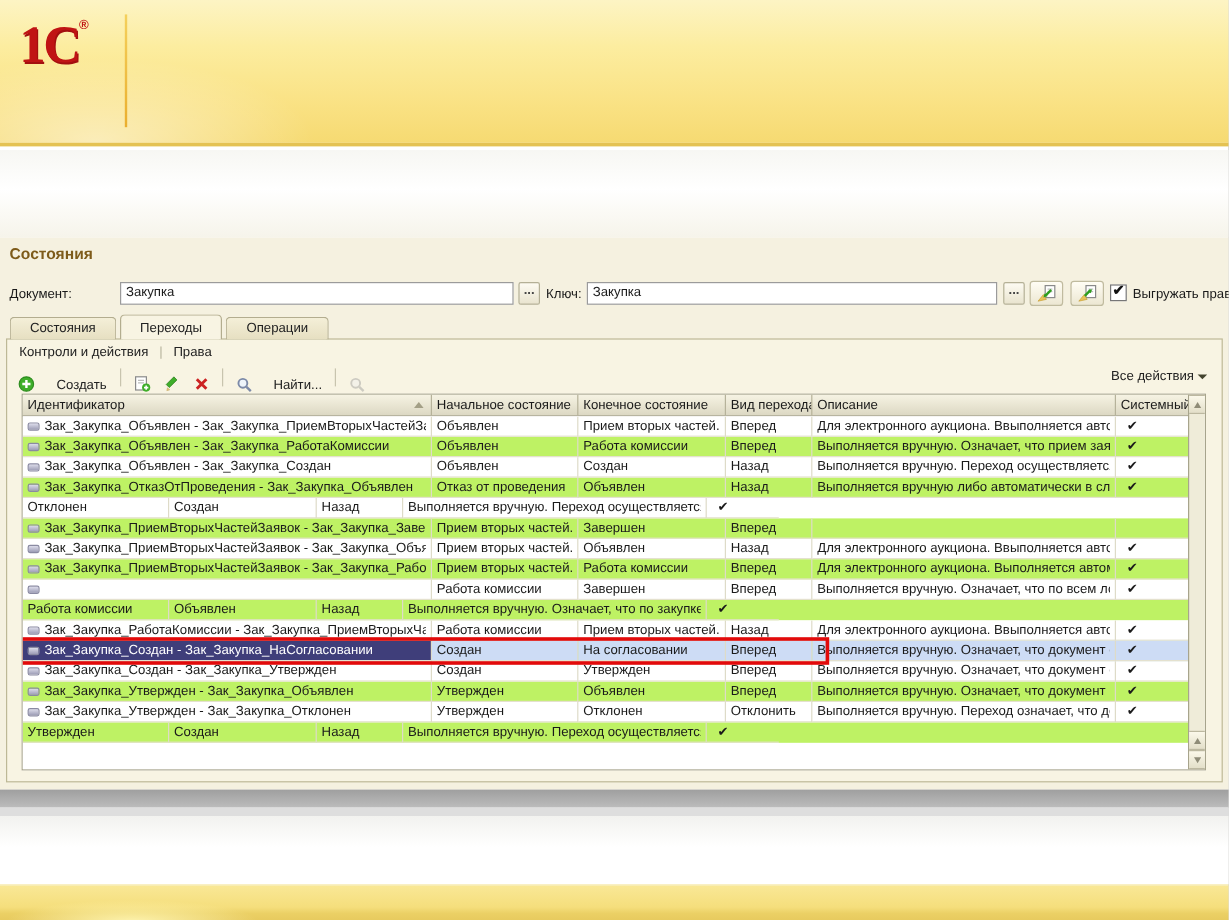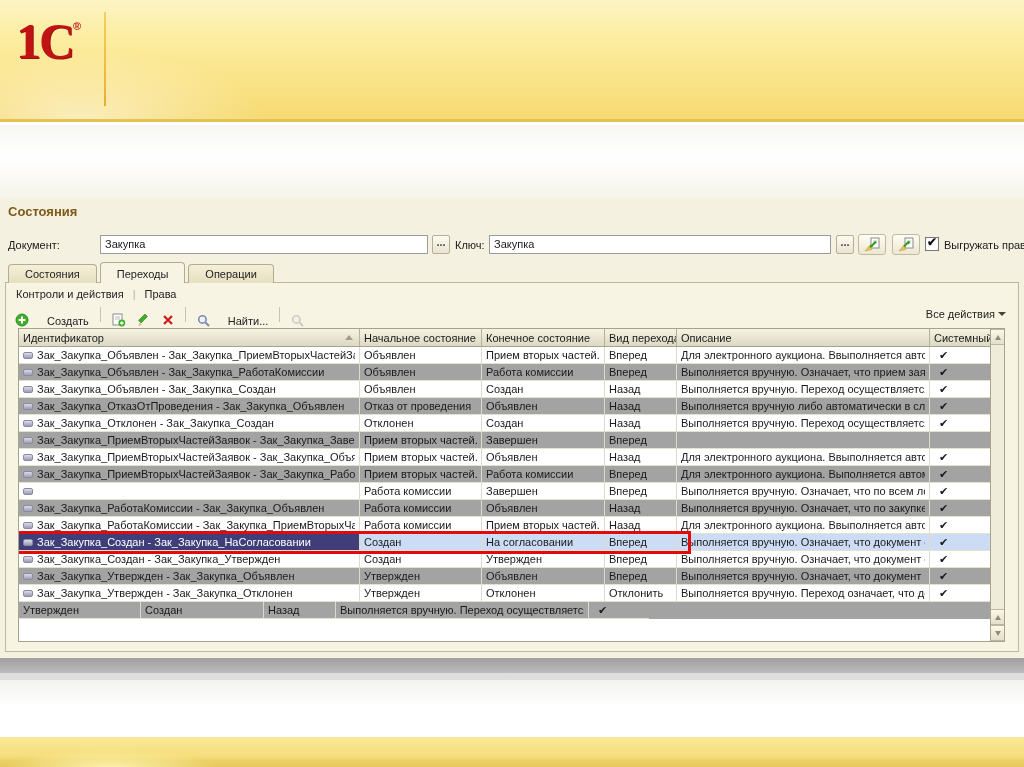--- a/index.html
+++ b/index.html
@@ -13,21 +13,21 @@
   body{background:#888;font-family:"Liberation Sans",sans-serif;}
   .slide{position:relative;width:1024px;height:767px;background:#fff;overflow:hidden;margin:0 auto;}
 
   
   .hdr{position:absolute;left:0;top:0;right:0;height:122px;
     background:
       radial-gradient(ellipse 260px 100px at 80px 118px, rgba(255,255,255,.5), rgba(255,255,255,0) 70%),
       linear-gradient(180deg,#fdf4c4 0%,#fceda0 32%,#fae387 68%,#f6da72 100%);
     border-bottom:3px solid #e4c253;}
   .logo{position:absolute;left:16px;top:16px;line-height:1;}
-  .logo-text{font-family:"Liberation Serif",serif;font-weight:900;font-size:50px;color:#c01414;
+  .logo-text{font-family:"Liberation Serif",serif;font-weight:900;font-size:44px;color:#c01414;
     text-shadow:1px 1px 0 #a30f0f;letter-spacing:-2px;}
   .logo-reg{font-size:11px;color:#c01414;vertical-align:28px;font-weight:700;}
   .hdr-divider{position:absolute;left:104px;top:12px;width:2px;height:94px;
     background:linear-gradient(#f4d express,#eaae2e);background:linear-gradient(#f4d05c,#eaae2e);}
   .hdr-title{position:absolute;left:152px;top:36px;font-size:28px;font-weight:800;
     color:var(--title-red);letter-spacing:.4px;white-space:nowrap;}
 
   .strip-a{position:absolute;left:0;right:0;top:125px;height:73px;
     background:linear-gradient(180deg,#f7f7f3 0%,#ffffff 45%,#f6f4ea 100%);}
 
@@ -75,21 +75,21 @@
   .grid{position:relative;margin-left:12px;margin-top:1px;width:987px;height:314px;border:1px solid #a7a48c;background:#fff;display:flex;}
   .gcols{width:971px;display:flex;flex-direction:column;}
   .ghead{display:flex;height:18px;background:linear-gradient(#f6f3e3,#dcd8c3);border-bottom:1px solid #a7a48c;}
   .hcell{border-right:1px solid #b6b29a;padding:2px 4px;display:flex;align-items:center;white-space:nowrap;overflow:hidden;color:#1a1a1a;}
   .w0{width:341px;} .w1{width:122px;} .w2{width:123px;} .w3{width:72px;} .w4{width:253px;} .w5{width:60px;border-right:none;}
   .hspacer{flex:1;}
   .sort-tri{width:0;height:0;border-left:4px solid transparent;border-right:4px solid transparent;border-bottom:5px solid #a39f86;margin-right:2px;}
 
   .gbody{flex:1;position:relative;overflow:hidden;background:#fff;}
   .trow{display:flex;height:17px;background:#fff;}
-  .trow.alt{background:#a3a3a3;}
+  .trow.alt{background:#bef264;}
   .tcell{border-right:1px solid #dedbc8;border-bottom:1px solid #e4e1ce;padding:1px 4px;display:flex;align-items:center;gap:4px;white-space:nowrap;overflow:hidden;}
   .tcell.w5{border-right:none;padding-left:9px;}
   .ctext{overflow:hidden;white-space:nowrap;}
   .trow.sel .tcell{background:var(--selection-light);}
   .trow.sel .tcell.c0{background:var(--selection-dark);color:#fff;}
   .row-ic{flex:none;width:10px;height:7px;border-radius:2px;border:1px solid #8a8aa2;background:linear-gradient(#dcdcea,#9d9db6);}
   .check{font-size:11px;color:#1a1a1a;line-height:1;}
 
   .annotation{position:absolute;left:-3px;top:184px;width:675px;height:23px;border:3px solid var(--annotation-red);z-index:5;pointer-events:none;}
 
@@ -331,24 +331,20 @@
                   <span class="ctext">Назад</span>
                 </div>
                 <div class="tcell c4 w4">
                   <span class="ctext">Выполняется вручную либо автоматически в случ...</span>
                 </div>
                 <div class="tcell c5 w5">
                   <span class="check">✔</span>
                 </div>
               </div>
               <div class="trow">
-                <div class="tcell c0 w0">
-                  <span class="row-ic"></span>
-                  <span class="ctext">Зак_Закупка_Отклонен - Зак_Закупка_Создан</span>
-                </div>
                 <div class="tcell c1 w1">
                   <span class="ctext">Отклонен</span>
                 </div>
                 <div class="tcell c2 w2">
                   <span class="ctext">Создан</span>
                 </div>
                 <div class="tcell c3 w3">
                   <span class="ctext">Назад</span>
                 </div>
                 <div class="tcell c4 w4">
@@ -433,24 +429,20 @@
                   <span class="ctext">Вперед</span>
                 </div>
                 <div class="tcell c4 w4">
                   <span class="ctext">Выполняется вручную. Означает, что по всем лот...</span>
                 </div>
                 <div class="tcell c5 w5">
                   <span class="check">✔</span>
                 </div>
               </div>
               <div class="trow alt">
-                <div class="tcell c0 w0">
-                  <span class="row-ic"></span>
-                  <span class="ctext">Зак_Закупка_РаботаКомиссии - Зак_Закупка_Объявлен</span>
-                </div>
                 <div class="tcell c1 w1">
                   <span class="ctext">Работа комиссии</span>
                 </div>
                 <div class="tcell c2 w2">
                   <span class="ctext">Объявлен</span>
                 </div>
                 <div class="tcell c3 w3">
                   <span class="ctext">Назад</span>
                 </div>
                 <div class="tcell c4 w4">

